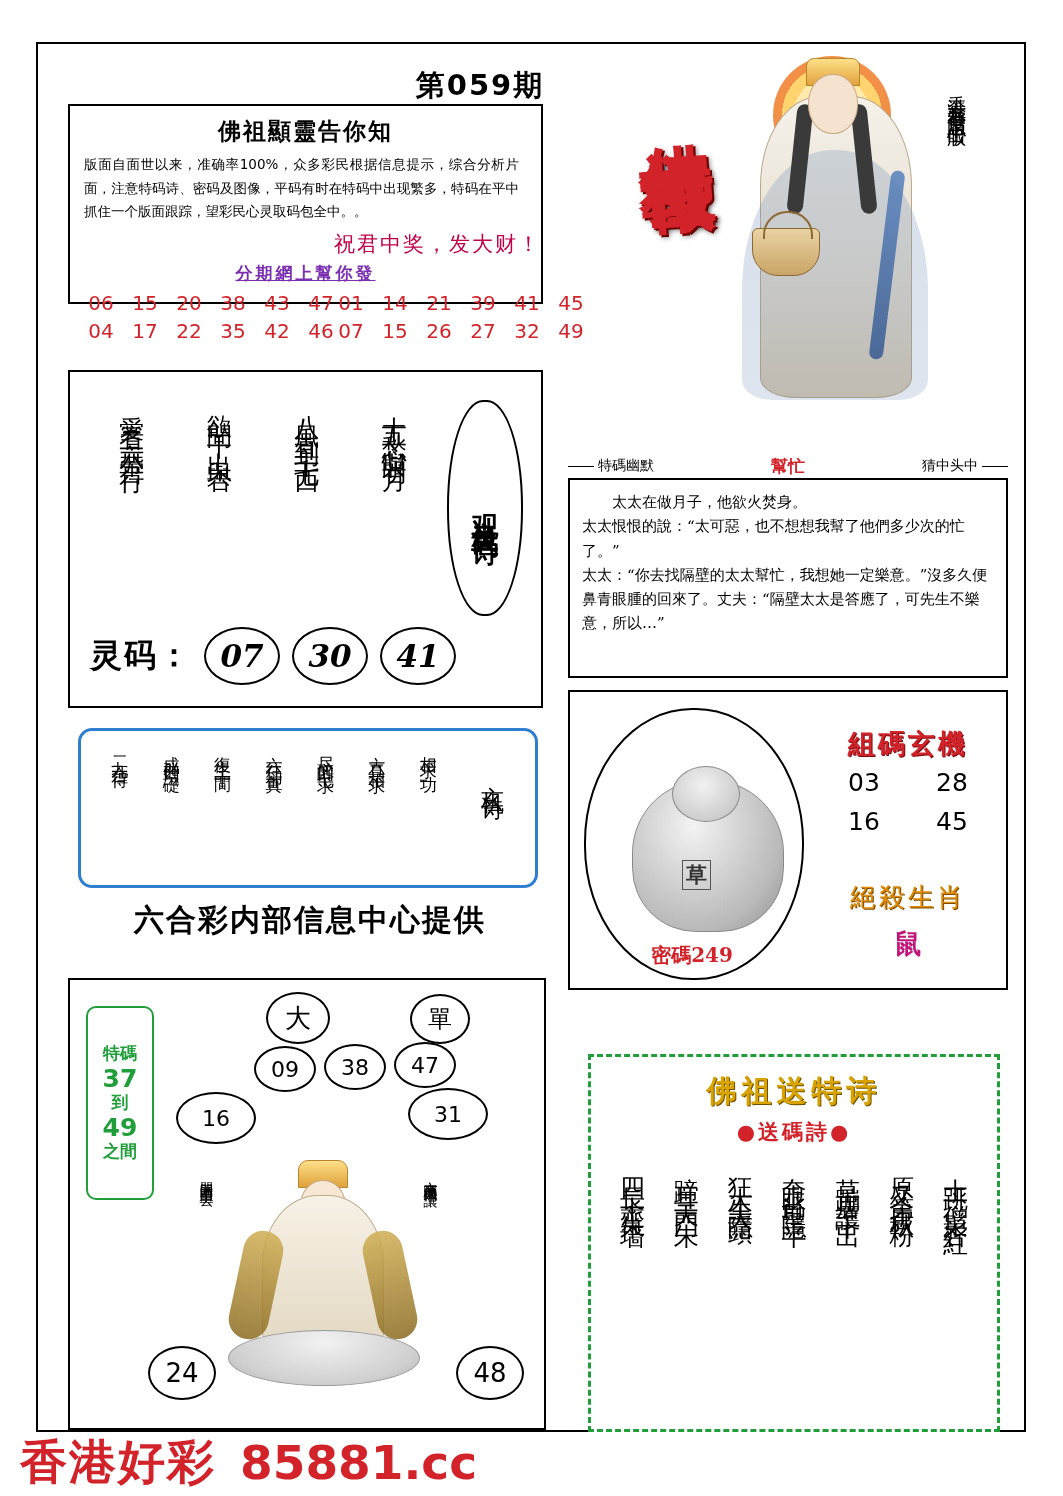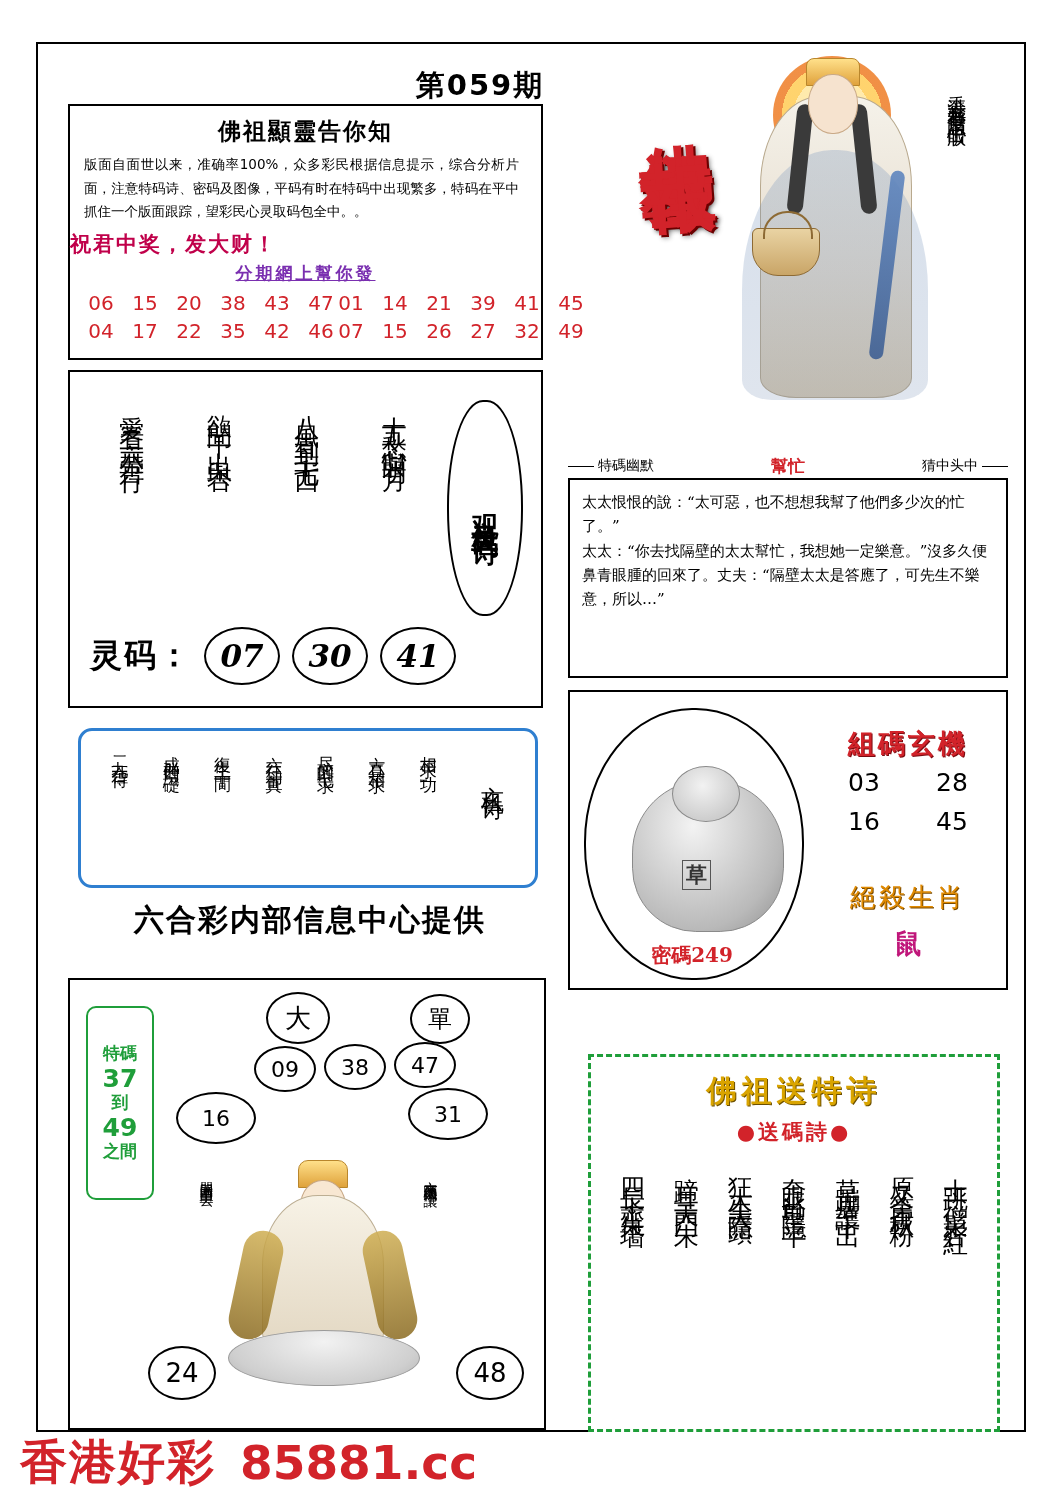--- a/index.html
+++ b/index.html
@@ -21,33 +21,33 @@
   
   .issue-title{
     position:absolute;left:330px;top:66px;width:300px;
     font-family:"DejaVu Sans","Liberation Sans",sans-serif;
     font-size:29px;font-weight:bold;color:#000;text-align:center;
     letter-spacing:2px;
   }
 
   
   .notice-box{
-    position:absolute;left:68px;top:104px;width:475px;height:256px;
+    position:absolute;left:68px;top:104px;width:475px;height:200px;
     border:2px solid #000;box-sizing:border-box;background:#fff;
   }
   .notice-title{
     text-align:center;font-size:23px;font-weight:bold;color:#000;
     margin-top:10px;letter-spacing:2px;
   }
   .notice-body{
     font-size:13.5px;color:#000;line-height:1.75;
     padding:6px 22px 0 14px;text-align:justify;
   }
   .notice-wish{
-    text-align:left;font-size:21px;font-weight:bold;color:#c0004a;
+    text-align:right;font-size:21px;font-weight:normal;color:#c0004a;
     margin-top:6px;letter-spacing:2px;
   }
   .notice-sub{
     text-align:center;font-size:17px;font-weight:bold;color:#7a2fb0;
     margin-top:4px;letter-spacing:3px;
     text-decoration:underline;
   }
   .num-grid{
     margin-top:6px;padding:0 16px;
     display:flex;justify-content:space-between;
@@ -459,20 +459,21 @@
       <span class="humor-line"></span>
       <span>特碼幽默</span>
     </div>
     <div class="humor-center">幫忙</div>
     <div class="h-left">
       <span>猜中头中</span>
       <span class="humor-line"></span>
     </div>
   </div>
   <div class="humor-box">
+    <p class="indent">太太在做月子，他欲火焚身。</p>
     <p>太太恨恨的說：“太可惡，也不想想我幫了他們多少次的忙了。”</p>
     <p>太太：“你去找隔壁的太太幫忙，我想她一定樂意。”沒多久便鼻青眼腫的回來了。丈夫：“隔壁太太是答應了，可先生不樂意，所以…”</p>
   </div>
 
   <div class="xuan-box">
     <div class="xuan-cols">
       <div class="xuan-col">相求一二功</div>
       <div class="xuan-col">六真二相求</div>
       <div class="xuan-col">尽醉四七求</div>
       <div class="xuan-col">六往三卻真</div>

